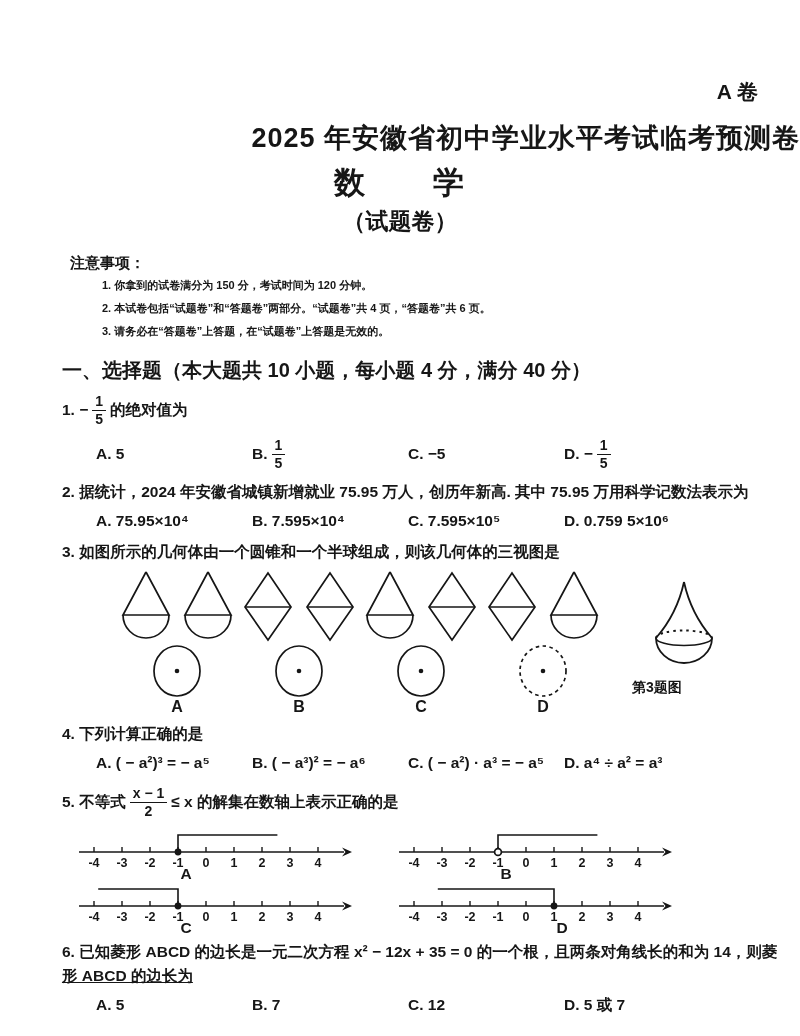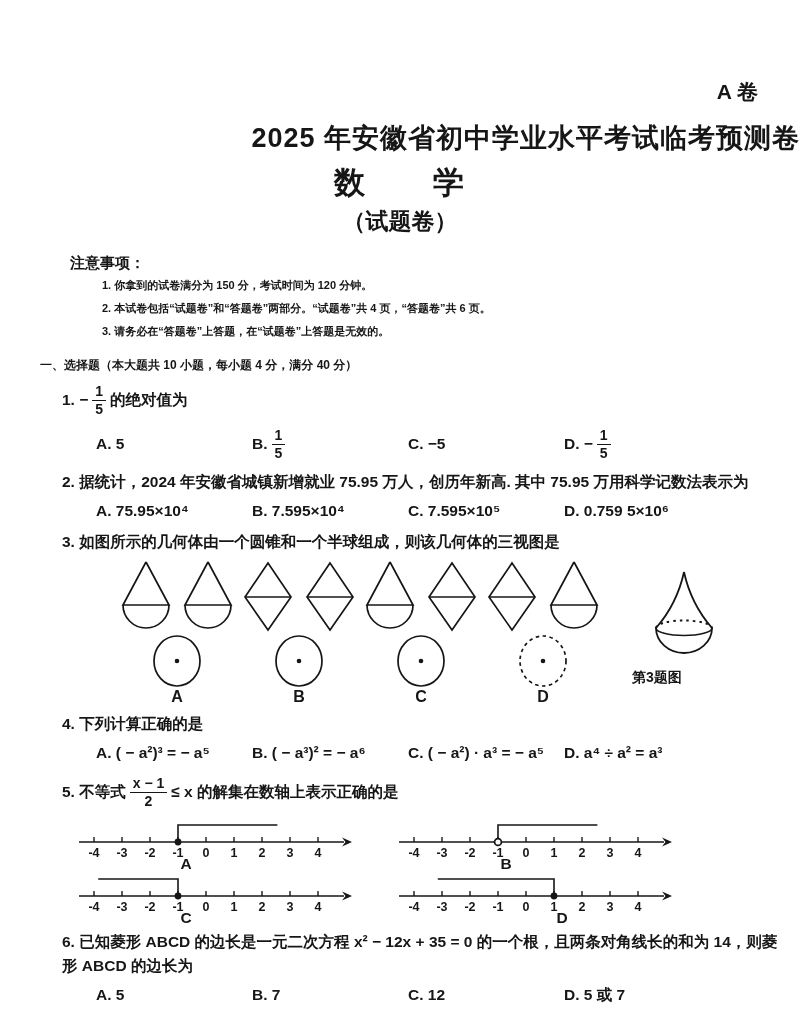--- a/index.html
+++ b/index.html
@@ -10,21 +10,21 @@
     font-family:"Liberation Sans","DejaVu Sans",sans-serif;
     font-weight:700; font-size:15px;
   }
   .edition { text-align:right; padding:78px 42px 0 0; font-size:21px;margin-left:28px; }
   .title   { text-align:right; margin-top:14px; font-size:27px; letter-spacing:1px; }
   .subject { text-align:center; margin-top:6px;  font-size:31px; letter-spacing:2px; }
   .paper-type { text-align:center; margin-top:2px; font-size:23px; }
   .notices { margin:14px 0 0 70px; line-height:23px; }
   .notices-heading { font-size:15px; }
   .notice-item { margin-left:32px; font-size:11px; }
-  .section-heading { margin:14px 0 0 40px; font-size:12px; }
+  .section-heading { margin:14px 0 0 62px; font-size:20px; }
   .section-note {
     margin:5px 0 0 100px; font-size:15px; font-weight:600;
     font-family:"Liberation Serif","DejaVu Serif",serif;
   }
   .q { margin-left:62px; margin-top:6px; font-size:15.5px; line-height:24px; }
   .q-stem { display:flex; align-items:center; height:40px; }
   .frac { display:inline-block; vertical-align:middle; text-align:center;
           font-size:14px; line-height:1.15; margin:0 4px; }
   .frac .fn { display:block; border-bottom:1.5px solid #161616; padding:0 3px; }
   .frac .fd { display:block; }
@@ -33,21 +33,21 @@
   .opts .opt { width:156px; display:flex; align-items:center; }
   .opts .opt:last-child { width:auto; }
   .q3-row { display:flex; align-items:flex-start; margin:6px 0 0 116px; }
   .q3-group { width:122px; display:flex; flex-direction:column; align-items:center; }
   .q3-views { display:flex; gap:8px; align-items:flex-start; }
   .q3-group > svg.top-view { margin-top:2px; }
   .q3-letter { font-size:16px; margin-top:0px; }
   .q3-solid { margin-left:28px; margin-top:6px; }
   .q3-fig-label { font-size:14px; margin-top:0px; }
   .nl-grid { display:grid; grid-template-columns:320px 320px; margin:4px 0 0 76px; }
-  .q6-line2 { margin-top:0; }
+  .q6-line2 { margin-top:0;text-decoration:underline; }
 </style>
 </head>
 <body>
 
 <div class="page">
 
   <div class="edition">A 卷</div>
   <div class="title">2025 年安徽省初中学业水平考试临考预测卷</div>
   <div class="subject">数　　学</div>
   <div class="paper-type">（试题卷）</div>

